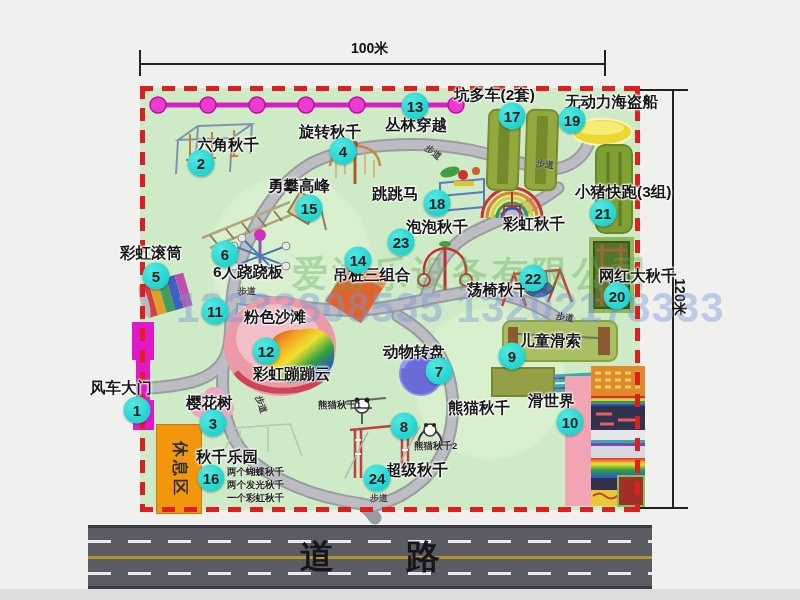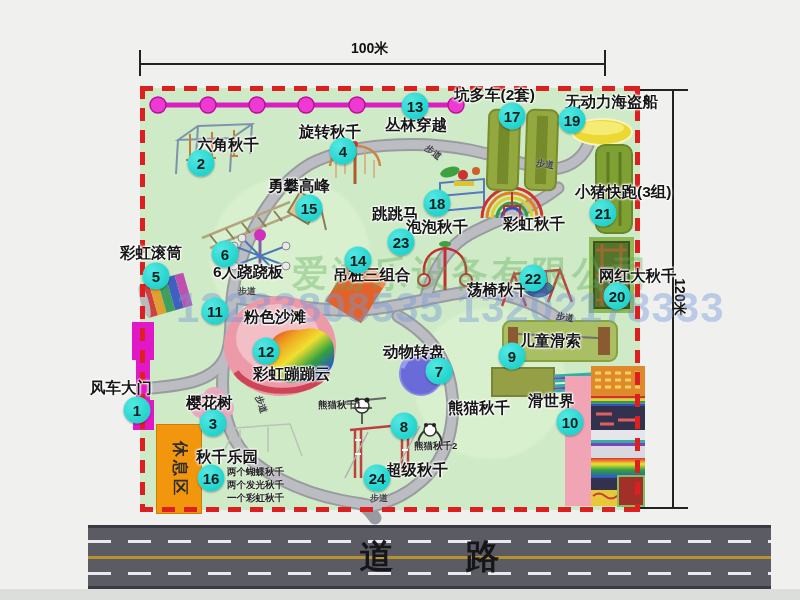--- a/index.html
+++ b/index.html
@@ -41,21 +41,21 @@
   .note{position:absolute;font-size:9.5px;font-weight:700;color:#222;white-space:nowrap;z-index:40;
         text-shadow:0 0 2px #fff;}
   .walk{position:absolute;font-size:9px;font-weight:700;color:#3c3c40;white-space:nowrap;z-index:41;
         text-shadow:0 0 2px #d9d9dd;}
   .marker{position:absolute;width:27px;height:27px;border-radius:50%;z-index:45;
           background:radial-gradient(circle at 35% 30%,#54e8e2,var(--marker,#22d3ce) 70%);
           box-shadow:0 1px 2px rgba(0,0,0,.35);
           display:flex;align-items:center;justify-content:center;
           font-size:15px;font-weight:700;color:#102020;transform:translate(-50%,-50%);}
   
-  .road{position:absolute;left:88px;top:525px;width:683px;height:58px;background:var(--road,#5b5b64);
+  .road{position:absolute;left:88px;top:525px;width:564px;height:58px;background:var(--road,#5b5b64);
         border-top:3px solid #3a3a42;border-bottom:3px solid #3a3a42;z-index:10;}
   .road .dash{position:absolute;left:0;width:100%;height:3px;
         background:repeating-linear-gradient(90deg,#e9e9ee 0 23px,transparent 23px 40px);}
   .road .yellow{position:absolute;left:0;top:28px;width:100%;height:3px;background:#b5922c;}
   .road-label-wrap{position:absolute;left:0;top:0;width:100%;height:100%;display:flex;align-items:center;justify-content:center;}
   .road-label{font-size:34px;font-weight:700;color:#15151a;letter-spacing:72px;margin-right:-72px;z-index:11;}
   .bottom-strip{position:absolute;left:0;top:589px;width:800px;height:11px;background:#dcdedc;}
 </style>
 </head>
 <body>
@@ -350,21 +350,21 @@
       <div class="label" style="left: 385px; top: 115px;">丛林穿越</div>
       <div class="marker" style="left: 415px; top: 106px; transform: translate(-50%, -50%);">13</div>
       <div class="label" style="left: 333px; top: 265px;">吊桩三组合</div>
       <div class="marker" style="left: 358px; top: 260px; transform: translate(-50%, -50%);">14</div>
       <div class="label" style="left: 268px; top: 176px;">勇攀高峰</div>
       <div class="marker" style="left: 309px; top: 208px; transform: translate(-50%, -50%);">15</div>
       <div class="label" style="left: 196px; top: 447px;">秋千乐园</div>
       <div class="marker" style="left: 211px; top: 478px; transform: translate(-50%, -50%);">16</div>
       <div class="label" style="left: 454px; top: 85px;">坑多车(2套)</div>
       <div class="marker" style="left: 512px; top: 116px; transform: translate(-50%, -50%);">17</div>
-      <div class="label" style="left: 372px; top: 184px; margin-top: 20px;">跳跳马</div>
+      <div class="label" style="left: 372px; top: 184px;">跳跳马</div>
       <div class="marker" style="left: 437px; top: 203px; transform: translate(-50%, -50%);">18</div>
       <div class="label" style="left: 565px; top: 92px;">无动力海盗船</div>
       <div class="marker" style="left: 572px; top: 120px; transform: translate(-50%, -50%);">19</div>
       <div class="label" style="left: 575px; top: 266px; padding-left: 24px;">网红大秋千</div>
       <div class="marker" style="left: 617px; top: 296px; transform: translate(-50%, -50%);">20</div>
       <div class="label" style="left: 575px; top: 182px;">小猪快跑(3组)</div>
       <div class="marker" style="left: 603px; top: 213px; transform: translate(-50%, -50%);">21</div>
       <div class="label" style="left: 467px; top: 280px;">荡椅秋千</div>
       <div class="marker" style="left: 533px; top: 278px; transform: translate(-50%, -50%);">22</div>
       <div class="label" style="left: 406px; top: 217px;">泡泡秋千</div>

